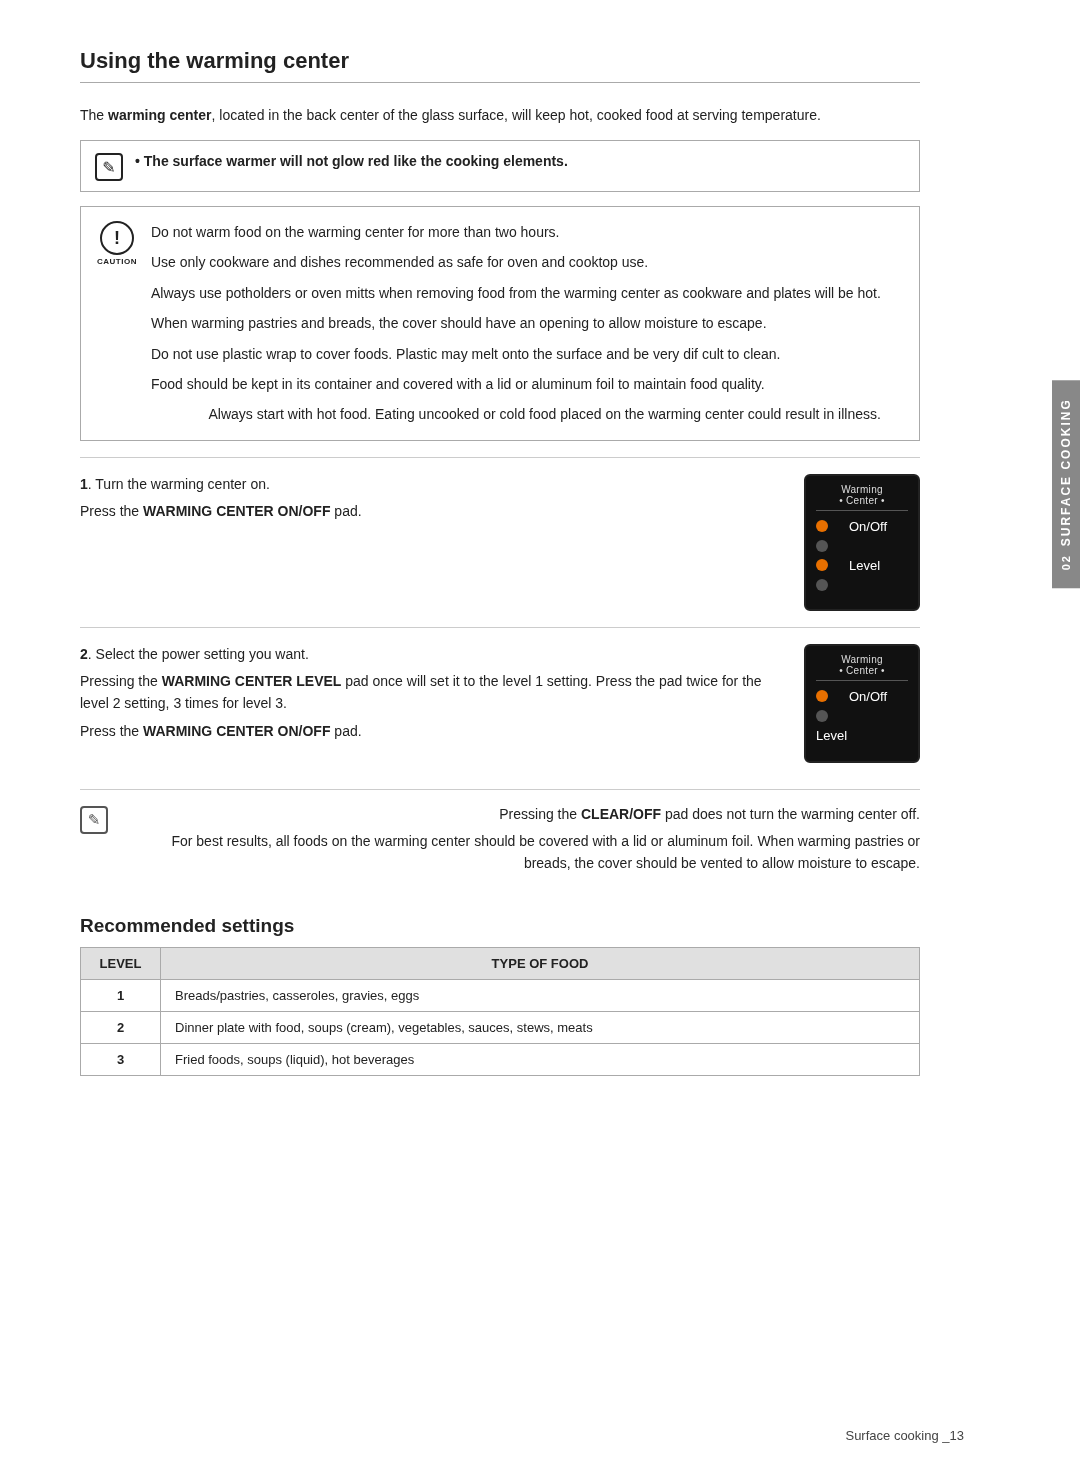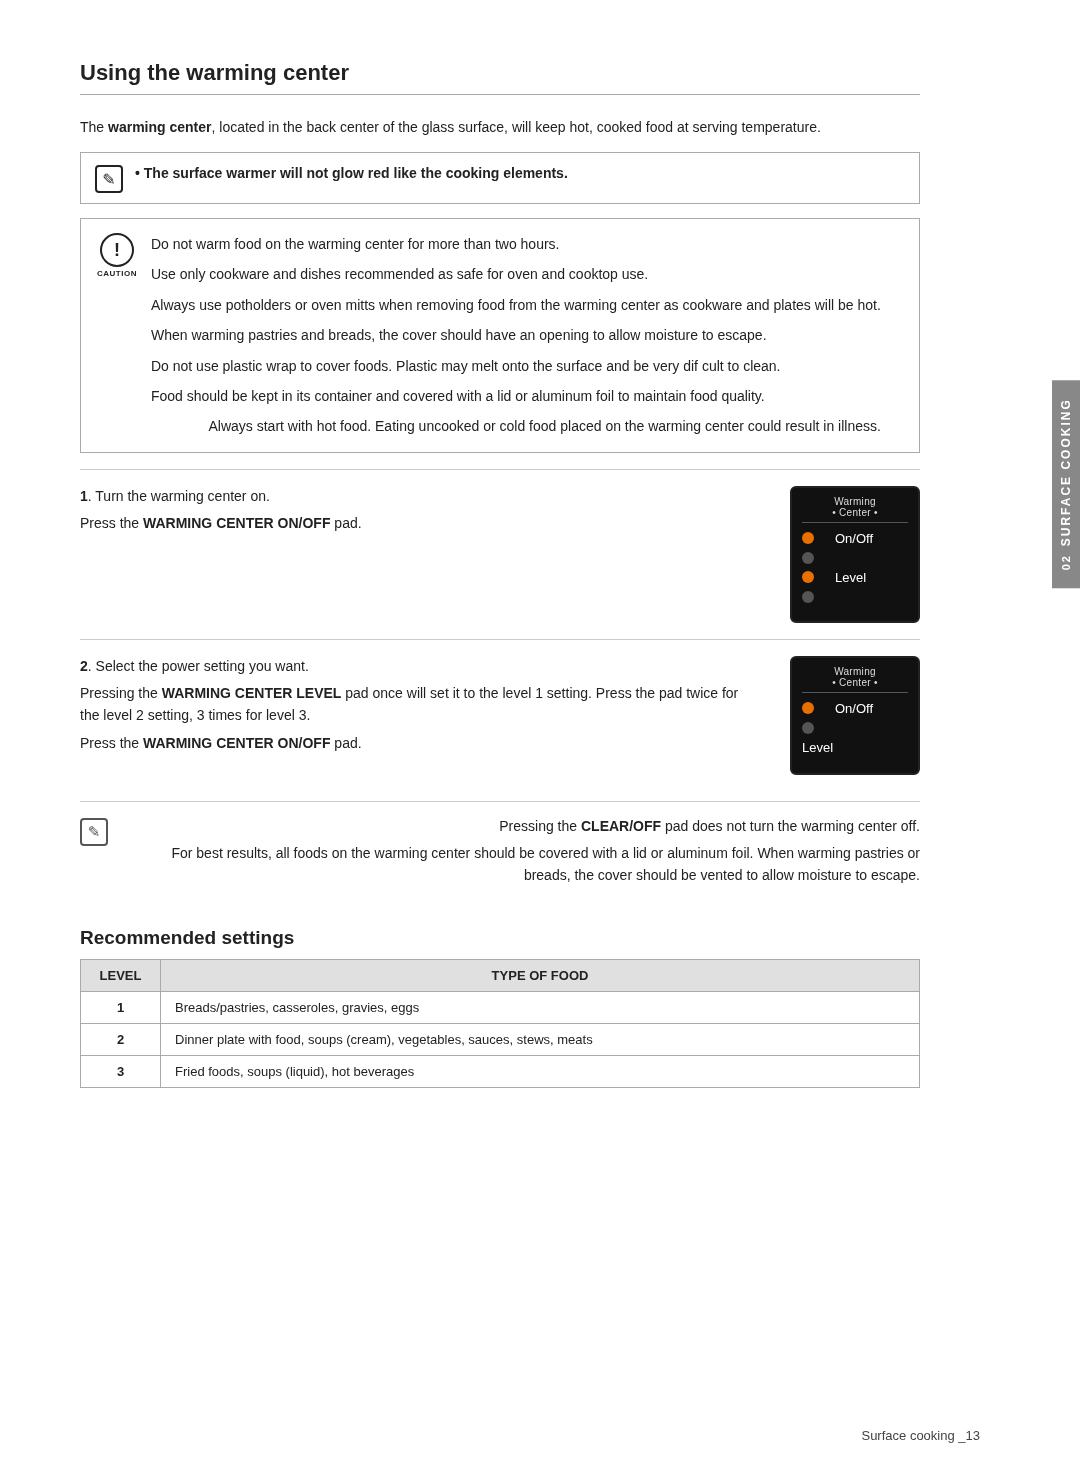--- a/index.html
+++ b/index.html
@@ -6,21 +6,21 @@
     body {
       background: #fff;
       font-family: Arial, Helvetica, sans-serif;
       font-size: 14px;
       color: #222;
       width: 1080px;
       min-height: 1483px;
       position: relative;
     }
     .page-container {
-      padding: 60px 80px 60px 80px;
+      padding: 48px 80px 60px 80px;
       max-width: 1000px;
     }
     h2 {
       font-size: 22px;
       font-weight: bold;
       margin-bottom: 8px;
       border-bottom: 1.5px solid #aaa;
       padding-bottom: 8px;
     }
     .intro-text {
@@ -104,21 +104,21 @@
       padding: 16px 0 16px 0;
       gap: 20px;
     }
     .step-text {
       flex: 1;
       line-height: 1.55;
     }
     .step-text p { margin-bottom: 6px; }
     .step-diagram {
       flex-shrink: 0;
-      width: 130px;
+      width: 116px;
       margin-left: 10px;
     }
     .warming-panel {
       border: 2px solid #222;
       border-radius: 6px;
       background: #111;
       color: #fff;
       padding: 8px 10px 12px 10px;
       font-size: 12px;
       position: relative;
@@ -231,21 +231,21 @@
       gap: 4px;
     }
     .sidebar-num {
       font-size: 11px;
       font-weight: bold;
       margin-bottom: 4px;
     }
     .page-footer {
       position: absolute;
       bottom: 40px;
-      right: 100px;
+      right: 116px;
       font-size: 13px;
       color: #444;
     }
   </style>
 </head>
 <body>
 
 <div class="page-container">
 
   <h2>Using the warming center</h2>

